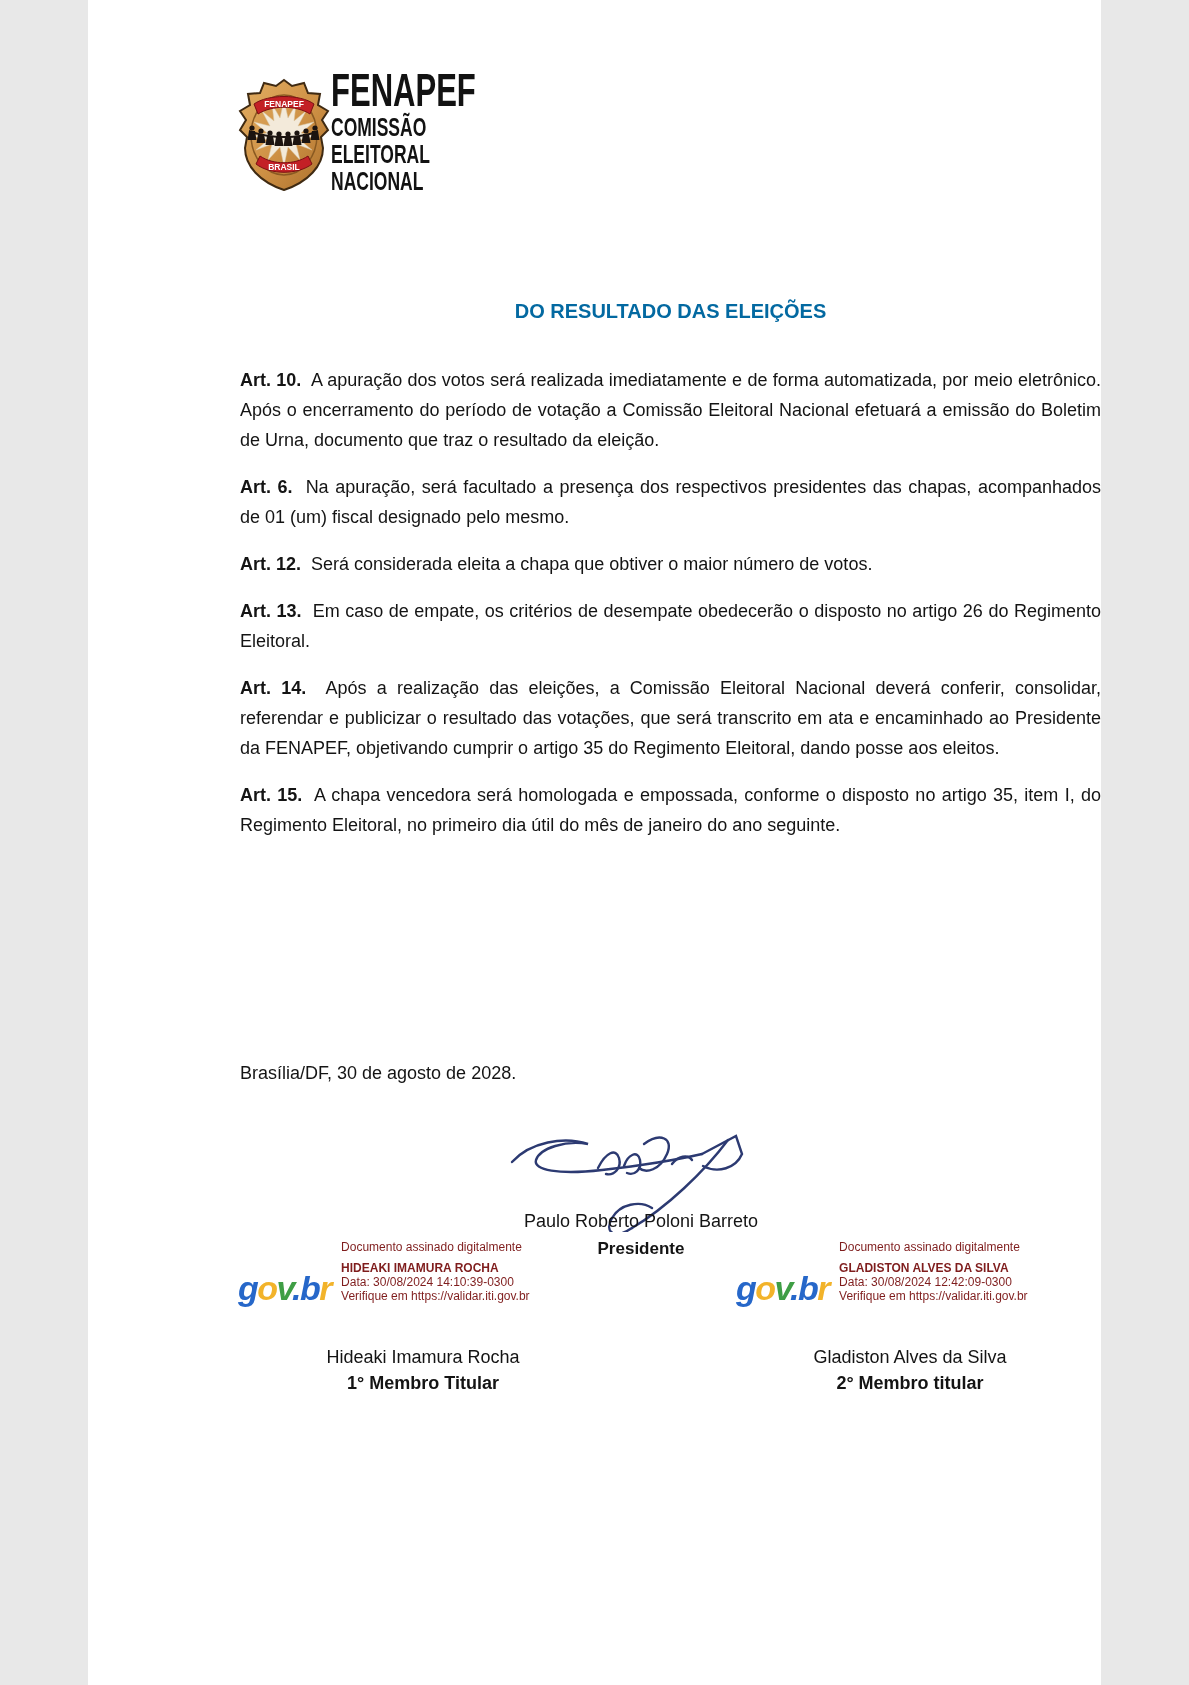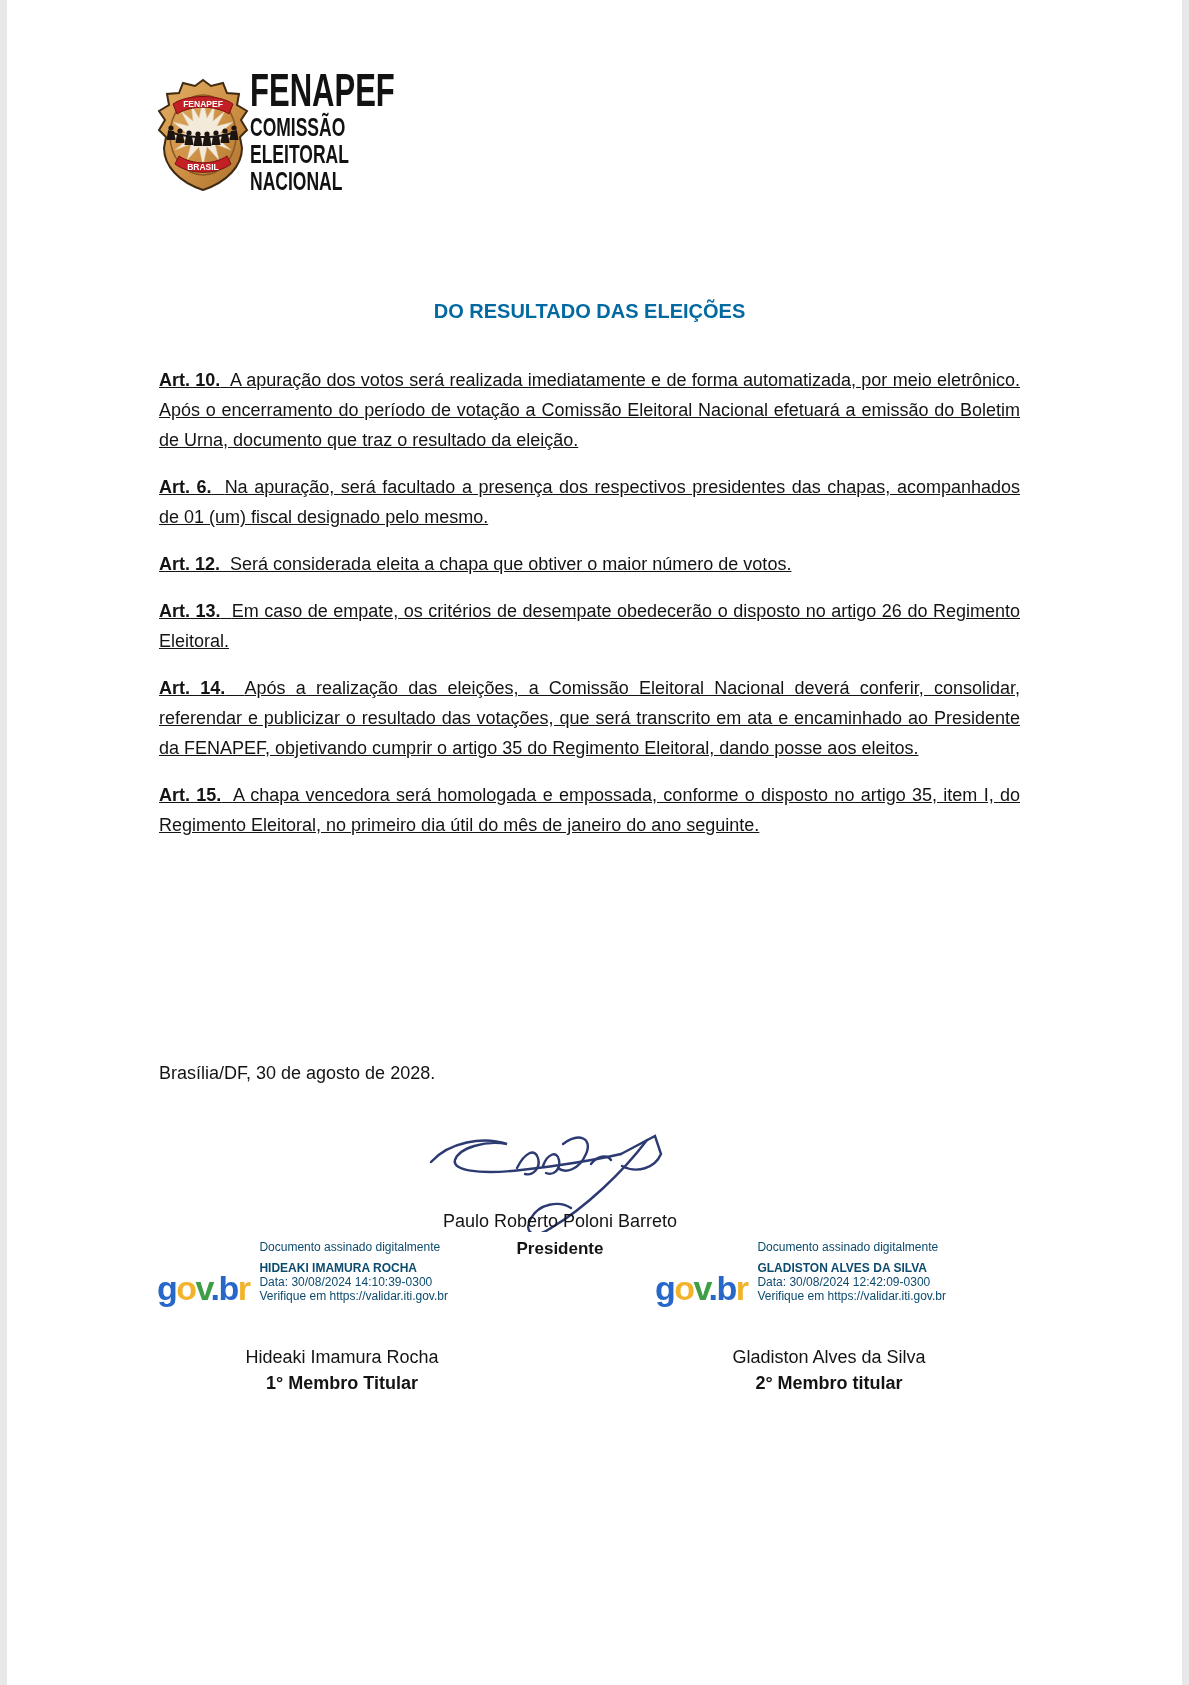--- a/index.html
+++ b/index.html
@@ -1,18 +1,18 @@
 <!DOCTYPE html>
 <html><head>
 <meta charset="utf-8">
 <style>
   html,body{margin:0;padding:0;background:#e8e8e8;}
   .page{
     position:relative;
-    width:1175px;height:1685px;
+    width:1013px;height:1685px;
     background:#ffffff;
     margin:0 auto;
     font-family:"Liberation Sans", sans-serif;
     color:#141414;
     overflow:hidden;
   }
   
   .badge{position:absolute;left:150px;top:78px;width:92px;height:114px;}
   .brand{position:absolute;left:243px;top:66px;}
   .brand-main{
@@ -22,21 +22,21 @@
   }
   .brand-sub{
     font-weight:bold;font-size:25px;line-height:27px;color:#121212;
     transform:scaleX(0.70);transform-origin:left top;white-space:nowrap;
   }
   
   .doc-title{
     position:absolute;left:152px;top:300px;width:861px;
     text-align:center;font-weight:bold;font-size:20px;color:#0369a1;
   }
-  .content{position:absolute;left:152px;top:365px;width:861px;text-decoration:underline;}
+  .content{position:absolute;left:152px;top:365px;width:861px;}
   .content p{
     margin:0 0 17px 0;
     font-size:18px;line-height:30px;
     text-align:justify;
   }
   .art-label{font-weight:bold;}
   .dateline{
     position:absolute;left:152px;top:1058px;
     font-size:18px;line-height:30px;
   }
@@ -49,26 +49,26 @@
   .sig-role{
     position:absolute;left:403px;top:1236px;width:300px;
     text-align:center;font-size:17px;font-weight:bold;line-height:26px;
   }
   
   .stamp{position:absolute;display:flex;align-items:flex-end;}
   .stamp-left{left:150px;top:1240px;}
   .stamp-right{left:648px;top:1240px;}
   .govbr{
     font-weight:bold;font-size:34px;line-height:34px;letter-spacing:-1.5px;
-    margin-right:10px;position:relative;top:2px;white-space:nowrap;
+    margin-right:10px;position:relative;top:2px;white-space:nowrap;font-style:italic;
   }
   .gb-blue{color:#2667C9;}
   .gb-yellow{color:#F2B32A;}
   .gb-green{color:#3F9E45;}
-  .stamp-text{font-size:12px;line-height:14px;color:#0c4a6e;}
+  .stamp-text{font-size:12px;line-height:14px;color:#7f1d1d;}
   .stamp-header{margin-bottom:7px;}
   .stamp-name{font-weight:bold;}
   
   .signatory{position:absolute;width:320px;text-align:center;}
   .signatory .s-name{font-size:18px;line-height:26px;}
   .signatory .s-role{font-size:18px;font-weight:bold;line-height:26px;}
   .signatory-left{left:175px;top:1344px;}
   .signatory-right{left:662px;top:1344px;}
 </style>
 </head>

